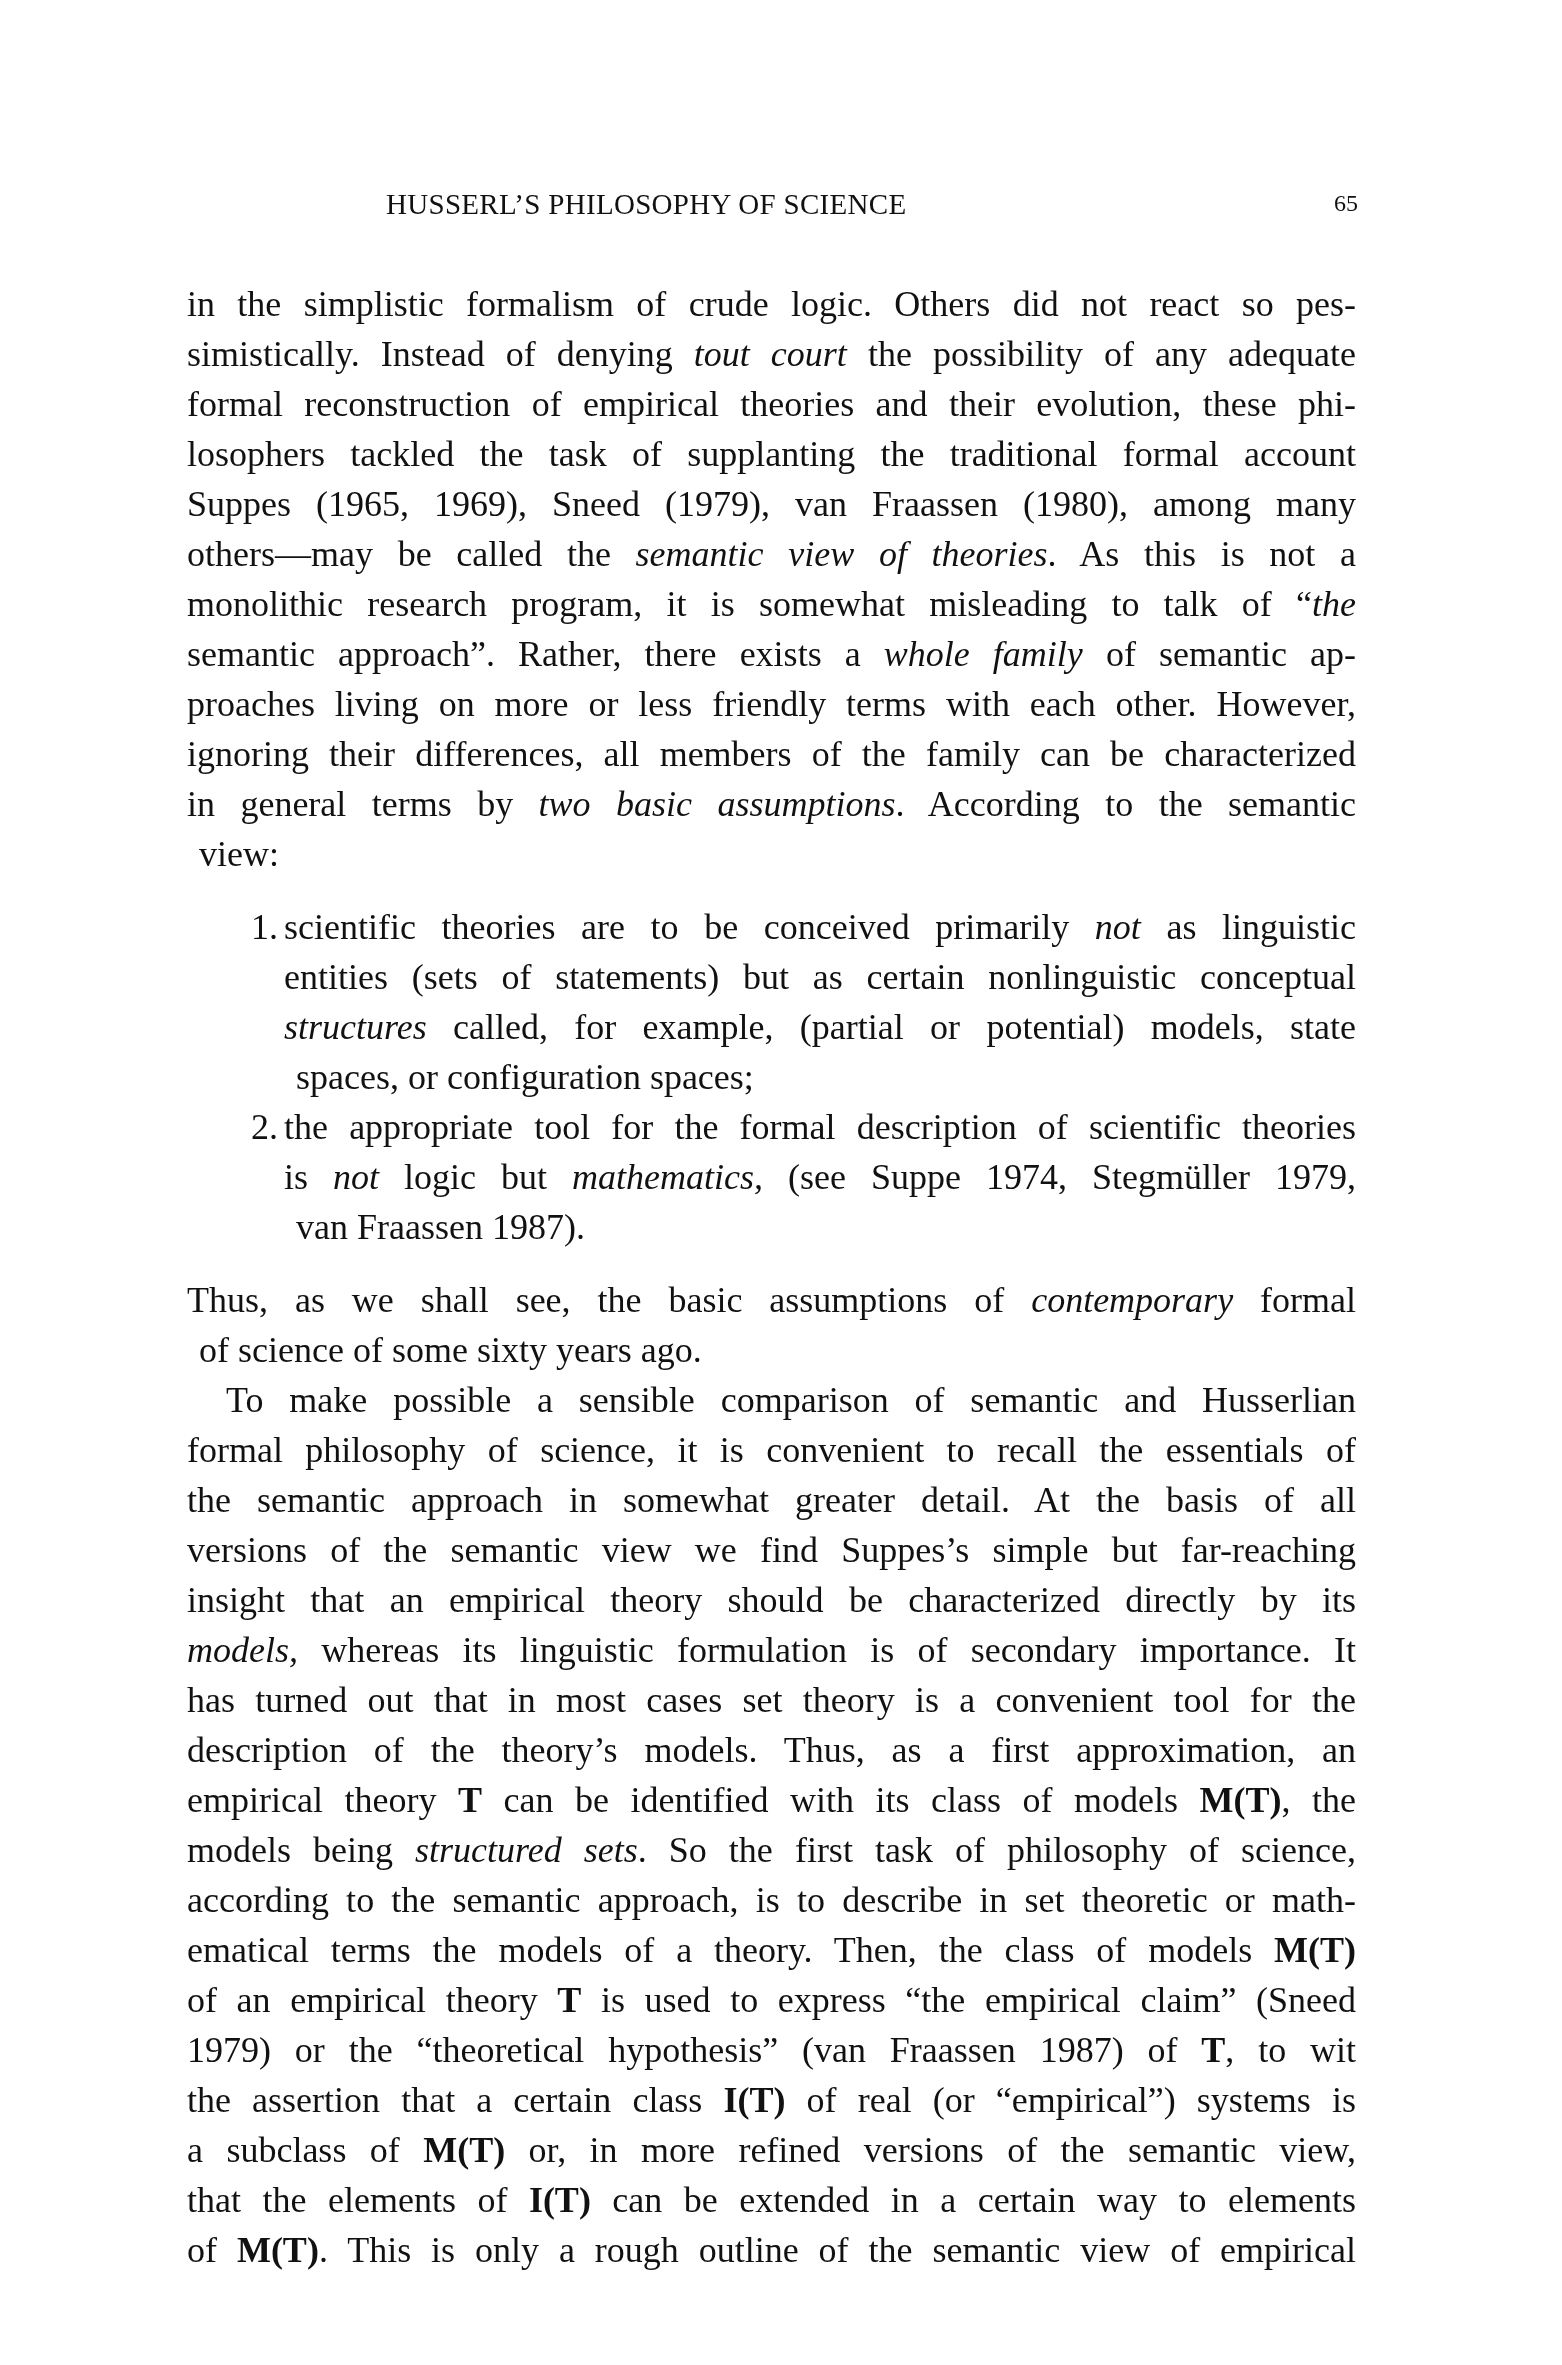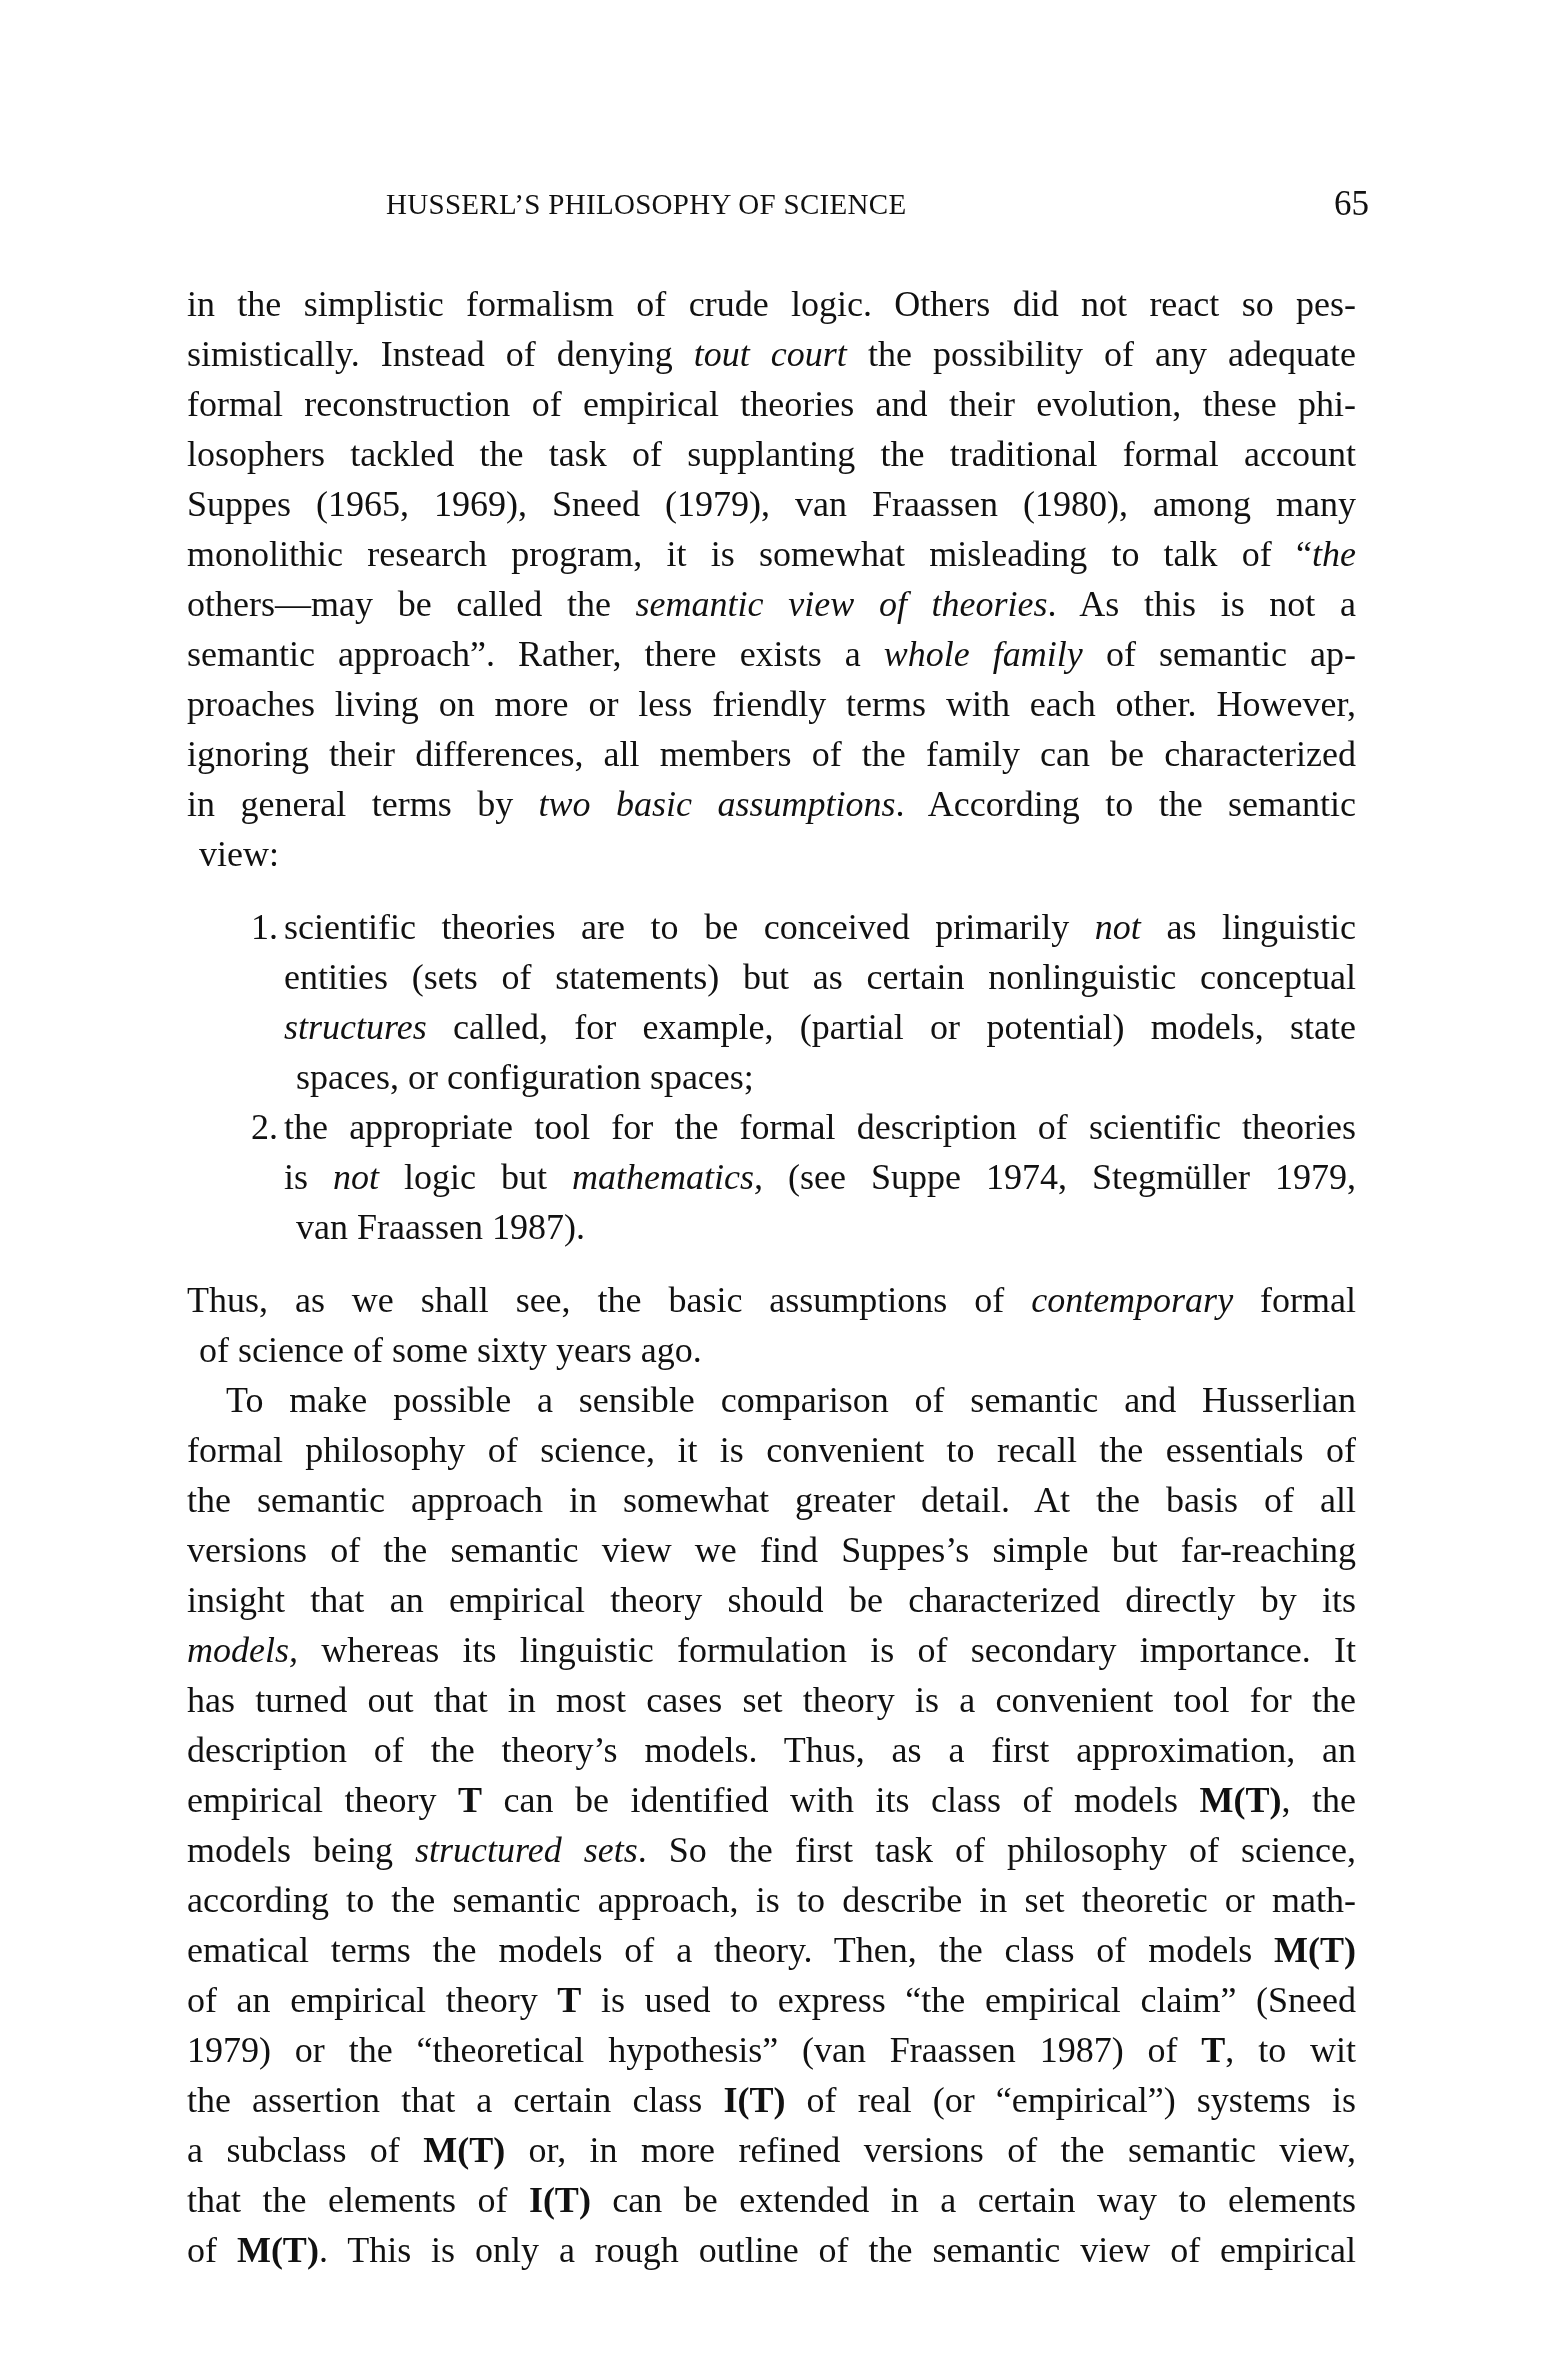--- a/index.html
+++ b/index.html
@@ -8,21 +8,21 @@
     font-family: "Liberation Serif", "DejaVu Serif", serif;
     color: #111111;
   }
   .page { position: absolute; left: 0; top: 0; width: 1563px; height: 1664px; }
   .running-head {
     position: absolute; top: 187px; left: 386px;
     font-size: 29px; letter-spacing: 0.3px; line-height: 35px;
   }
   .page-number {
     position: absolute; top: 184px; left: 1334px;
-    font-size: 35px; line-height: 39px;
+    font-size: 24px; line-height: 39px;
   }
   .body-text { position: absolute; left: 187px; width: 1169px; top: 279px; }
   .line {
     display: block; font-size: 36px; line-height: 50px; height: 50px;
     text-align: justify; text-align-last: justify; white-space: nowrap;
     word-spacing: 0;
   }
   .line.last { text-align-last: left; margin-left: 12px; }
   .line.indent { padding-left: 39px; }
   .gap { height: 23px; }
@@ -38,22 +38,22 @@
   <div class="running-head">HUSSERL’S PHILOSOPHY OF SCIENCE</div>
   <div class="page-number">65</div>
 
   <div class="body-text">
     <div>
         <span class="line"><span>in the simplistic formalism of crude logic. Others did not react so pes-</span></span>
         <span class="line"><span>simistically. Instead of denying </span><em>tout court</em><span> the possibility of any adequate</span></span>
         <span class="line"><span>formal reconstruction of empirical theories and their evolution, these phi-</span></span>
         <span class="line"><span>losophers tackled the task of supplanting the traditional formal account</span></span>
         <span class="line"><span>Suppes (1965, 1969), Sneed (1979), van Fraassen (1980), among many</span></span>
+        <span class="line"><span>others—may be called the </span><em>semantic view of theories</em><span>. As this is not a</span></span>
         <span class="line"><span>monolithic research program, it is somewhat misleading to talk of “</span><em>the</em></span>
-        <span class="line"><span>others—may be called the </span><em>semantic view of theories</em><span>. As this is not a</span></span>
         <span class="line"><span>semantic approach”. Rather, there exists a </span><em>whole family</em><span> of semantic ap-</span></span>
         <span class="line"><span>proaches living on more or less friendly terms with each other. However,</span></span>
         <span class="line"><span>ignoring their differences, all members of the family can be characterized</span></span>
         <span class="line"><span>in general terms by </span><em>two basic assumptions</em><span>. According to the semantic</span></span>
         <span class="line last"><span>view:</span></span>
       </div>
     <div class="gap"></div>
     <div>
       <div class="list-item">
         <span class="list-num">1.</span>

